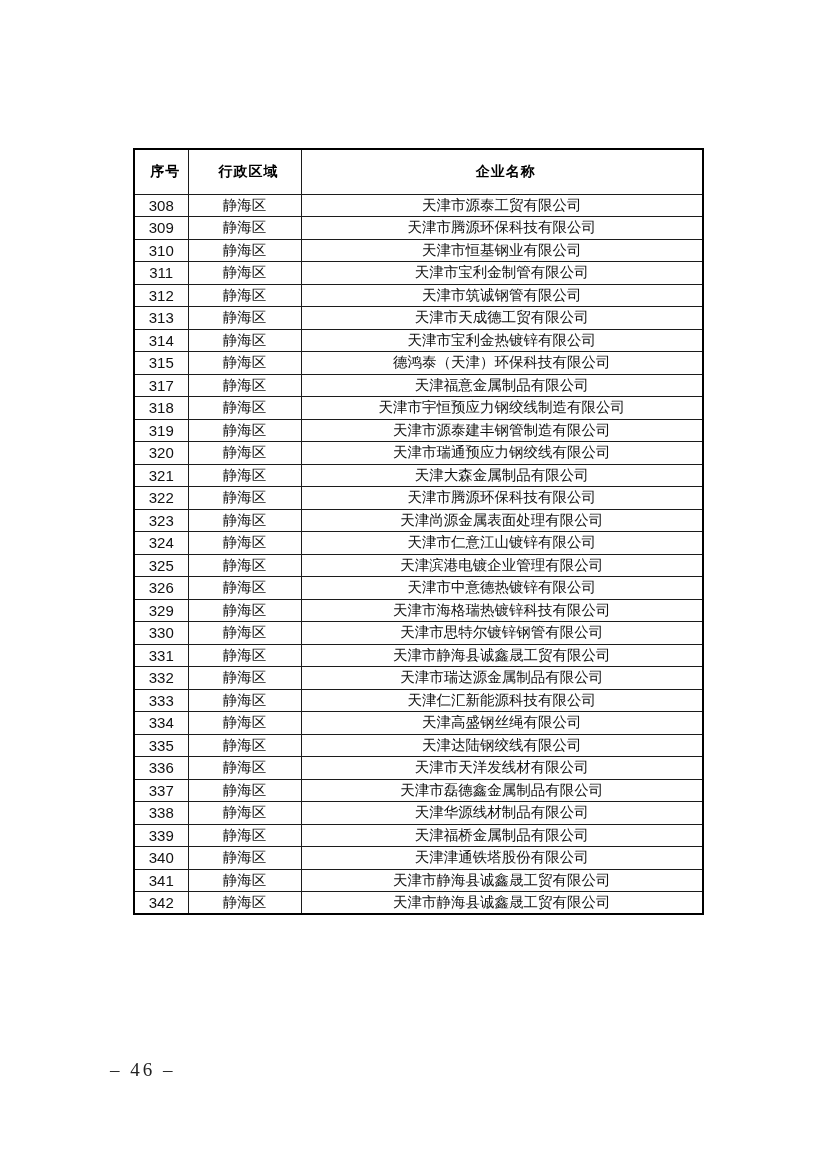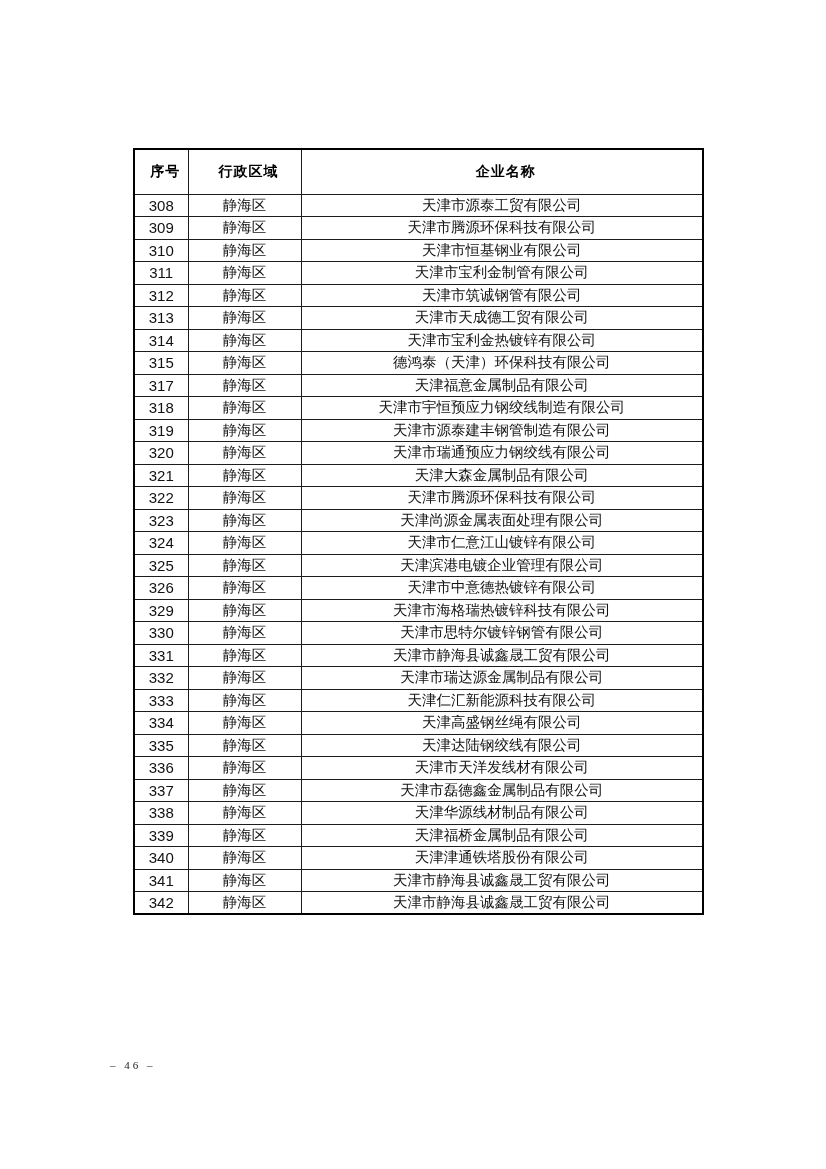--- a/index.html
+++ b/index.html
@@ -47,21 +47,21 @@
     color: #111111;
   }
   .doc-table td.no-cell {
     font-size: 15px;
     font-family: Liberation Sans, sans-serif;
   }
   .page-number {
     position: absolute;
     left: 110px;
     top: 1059px;
-    font-size: 11px;
+    font-size: 19px;
     letter-spacing: 3px;
     color: #222222;
     font-family: "Liberation Serif", serif;
   }
 </style>
 </head>
 <body>
 
 <div class="page">
 

